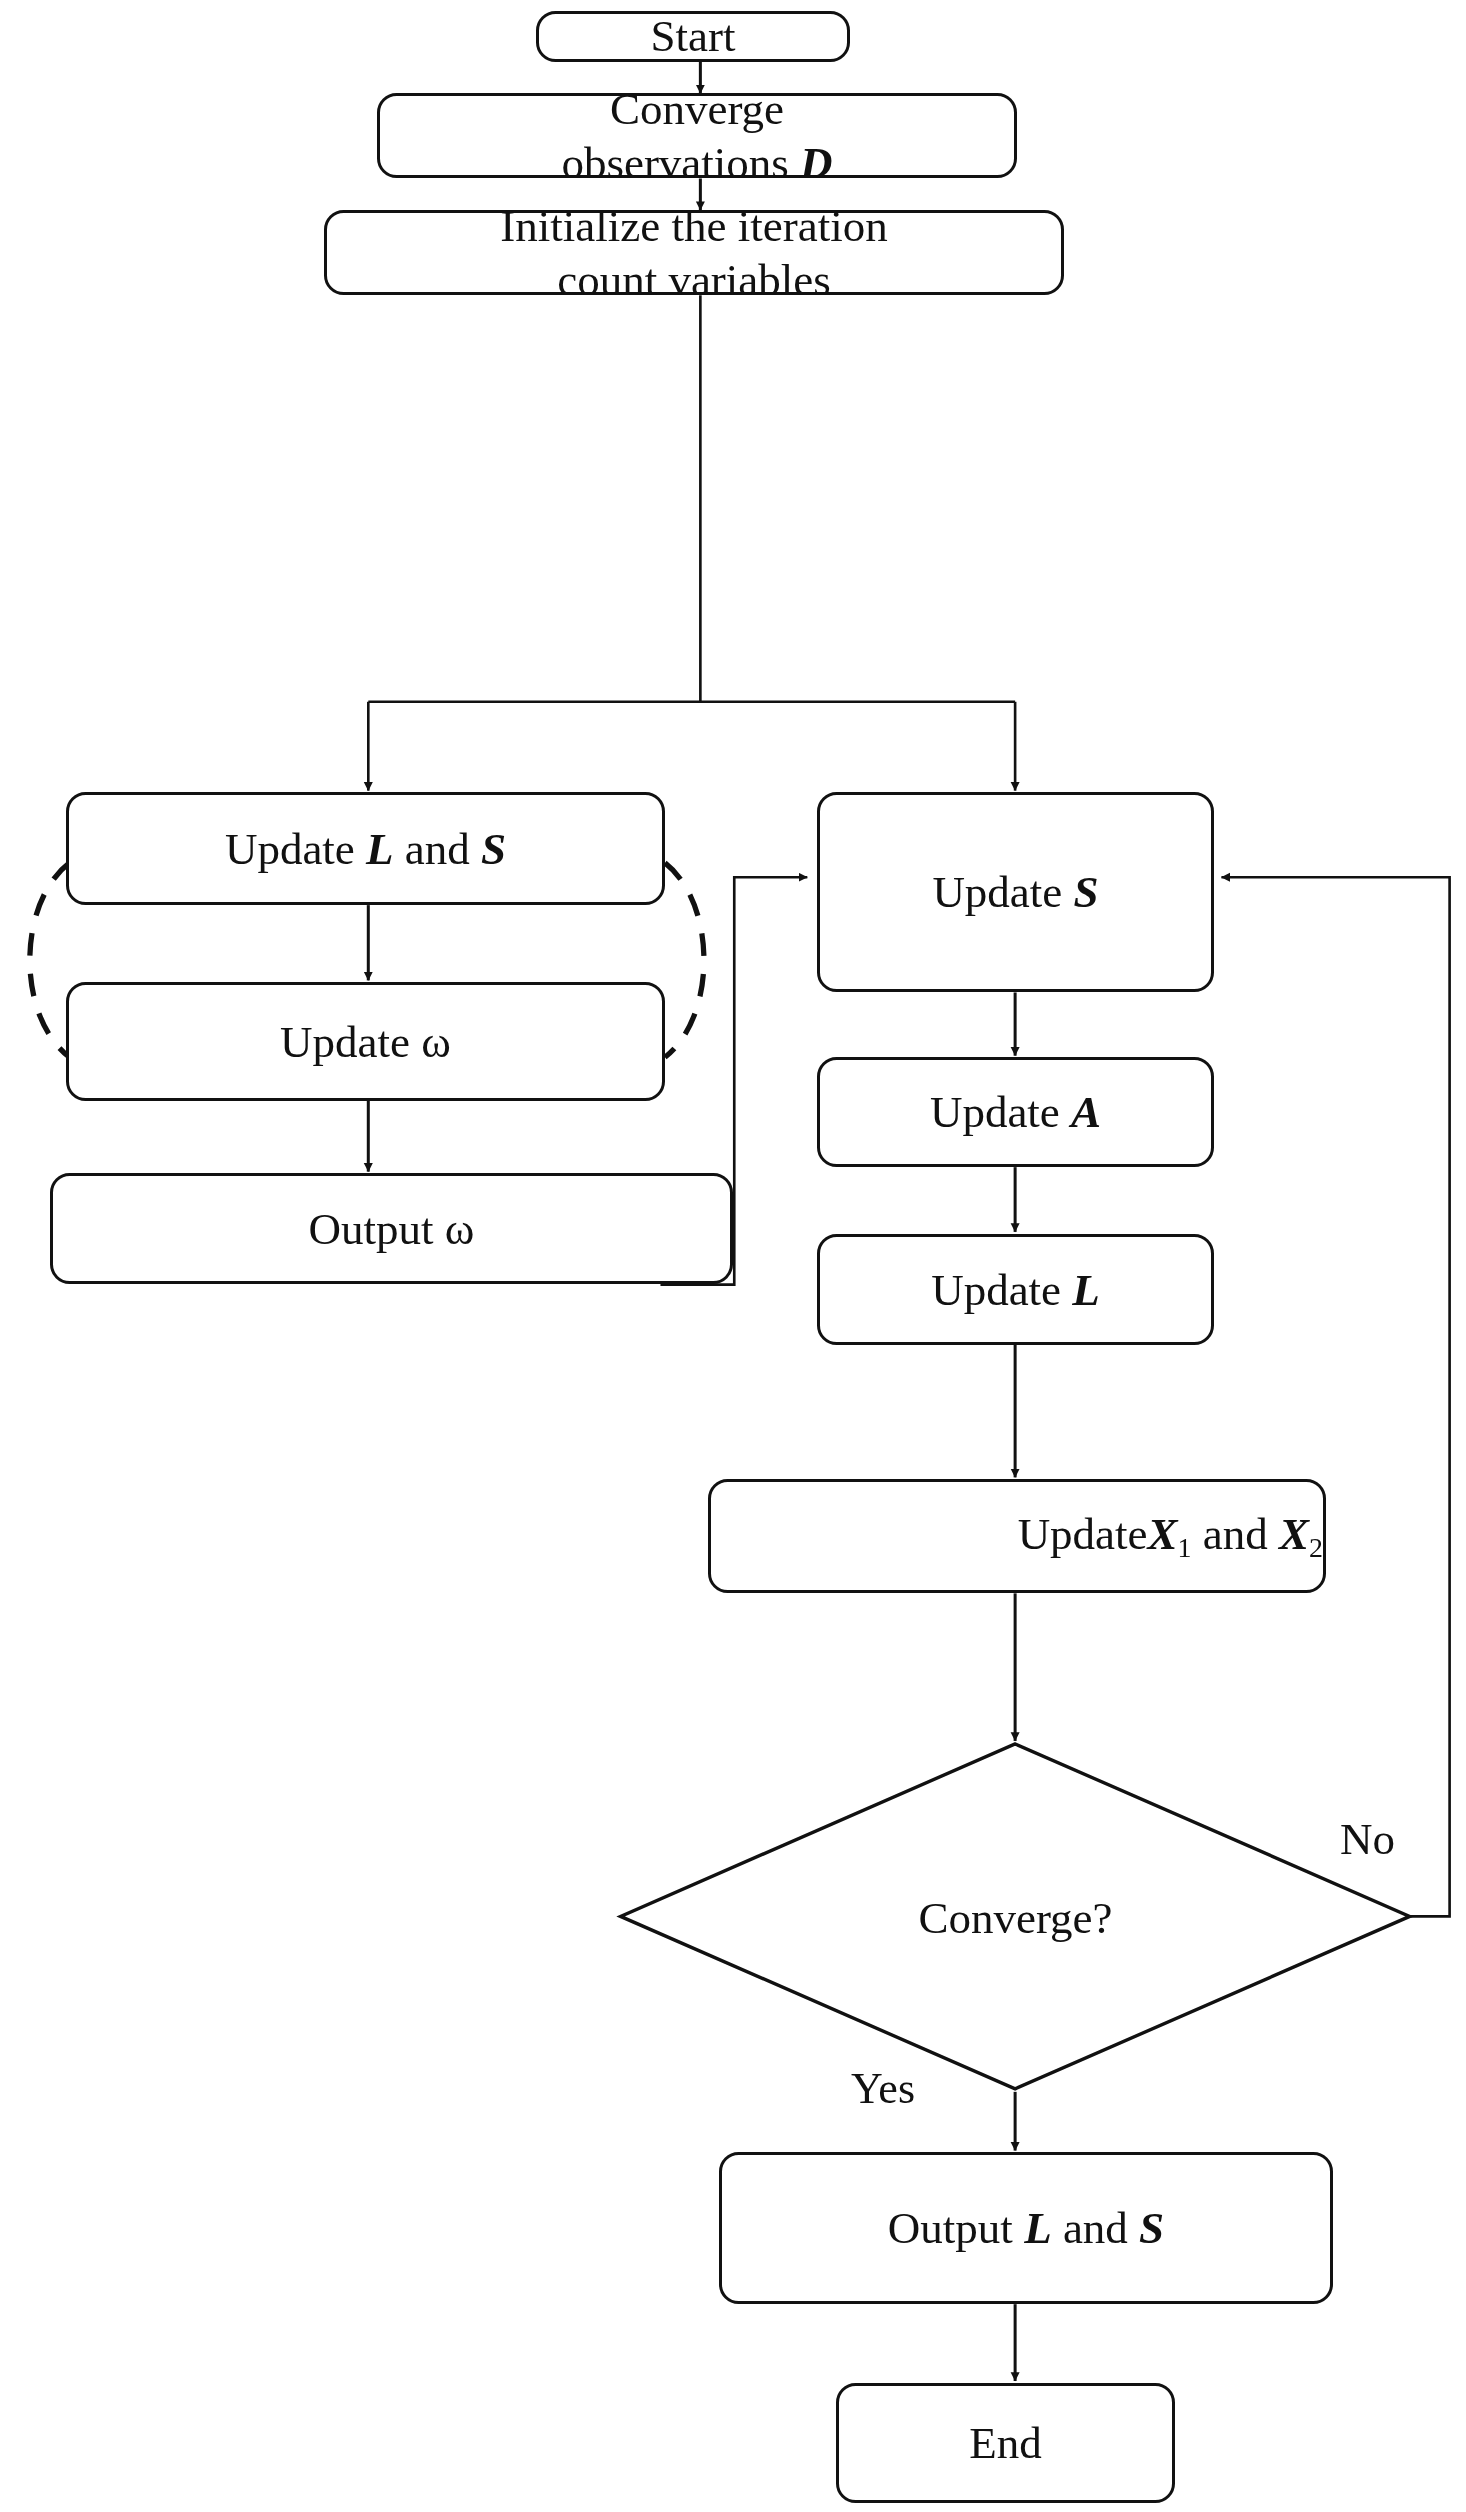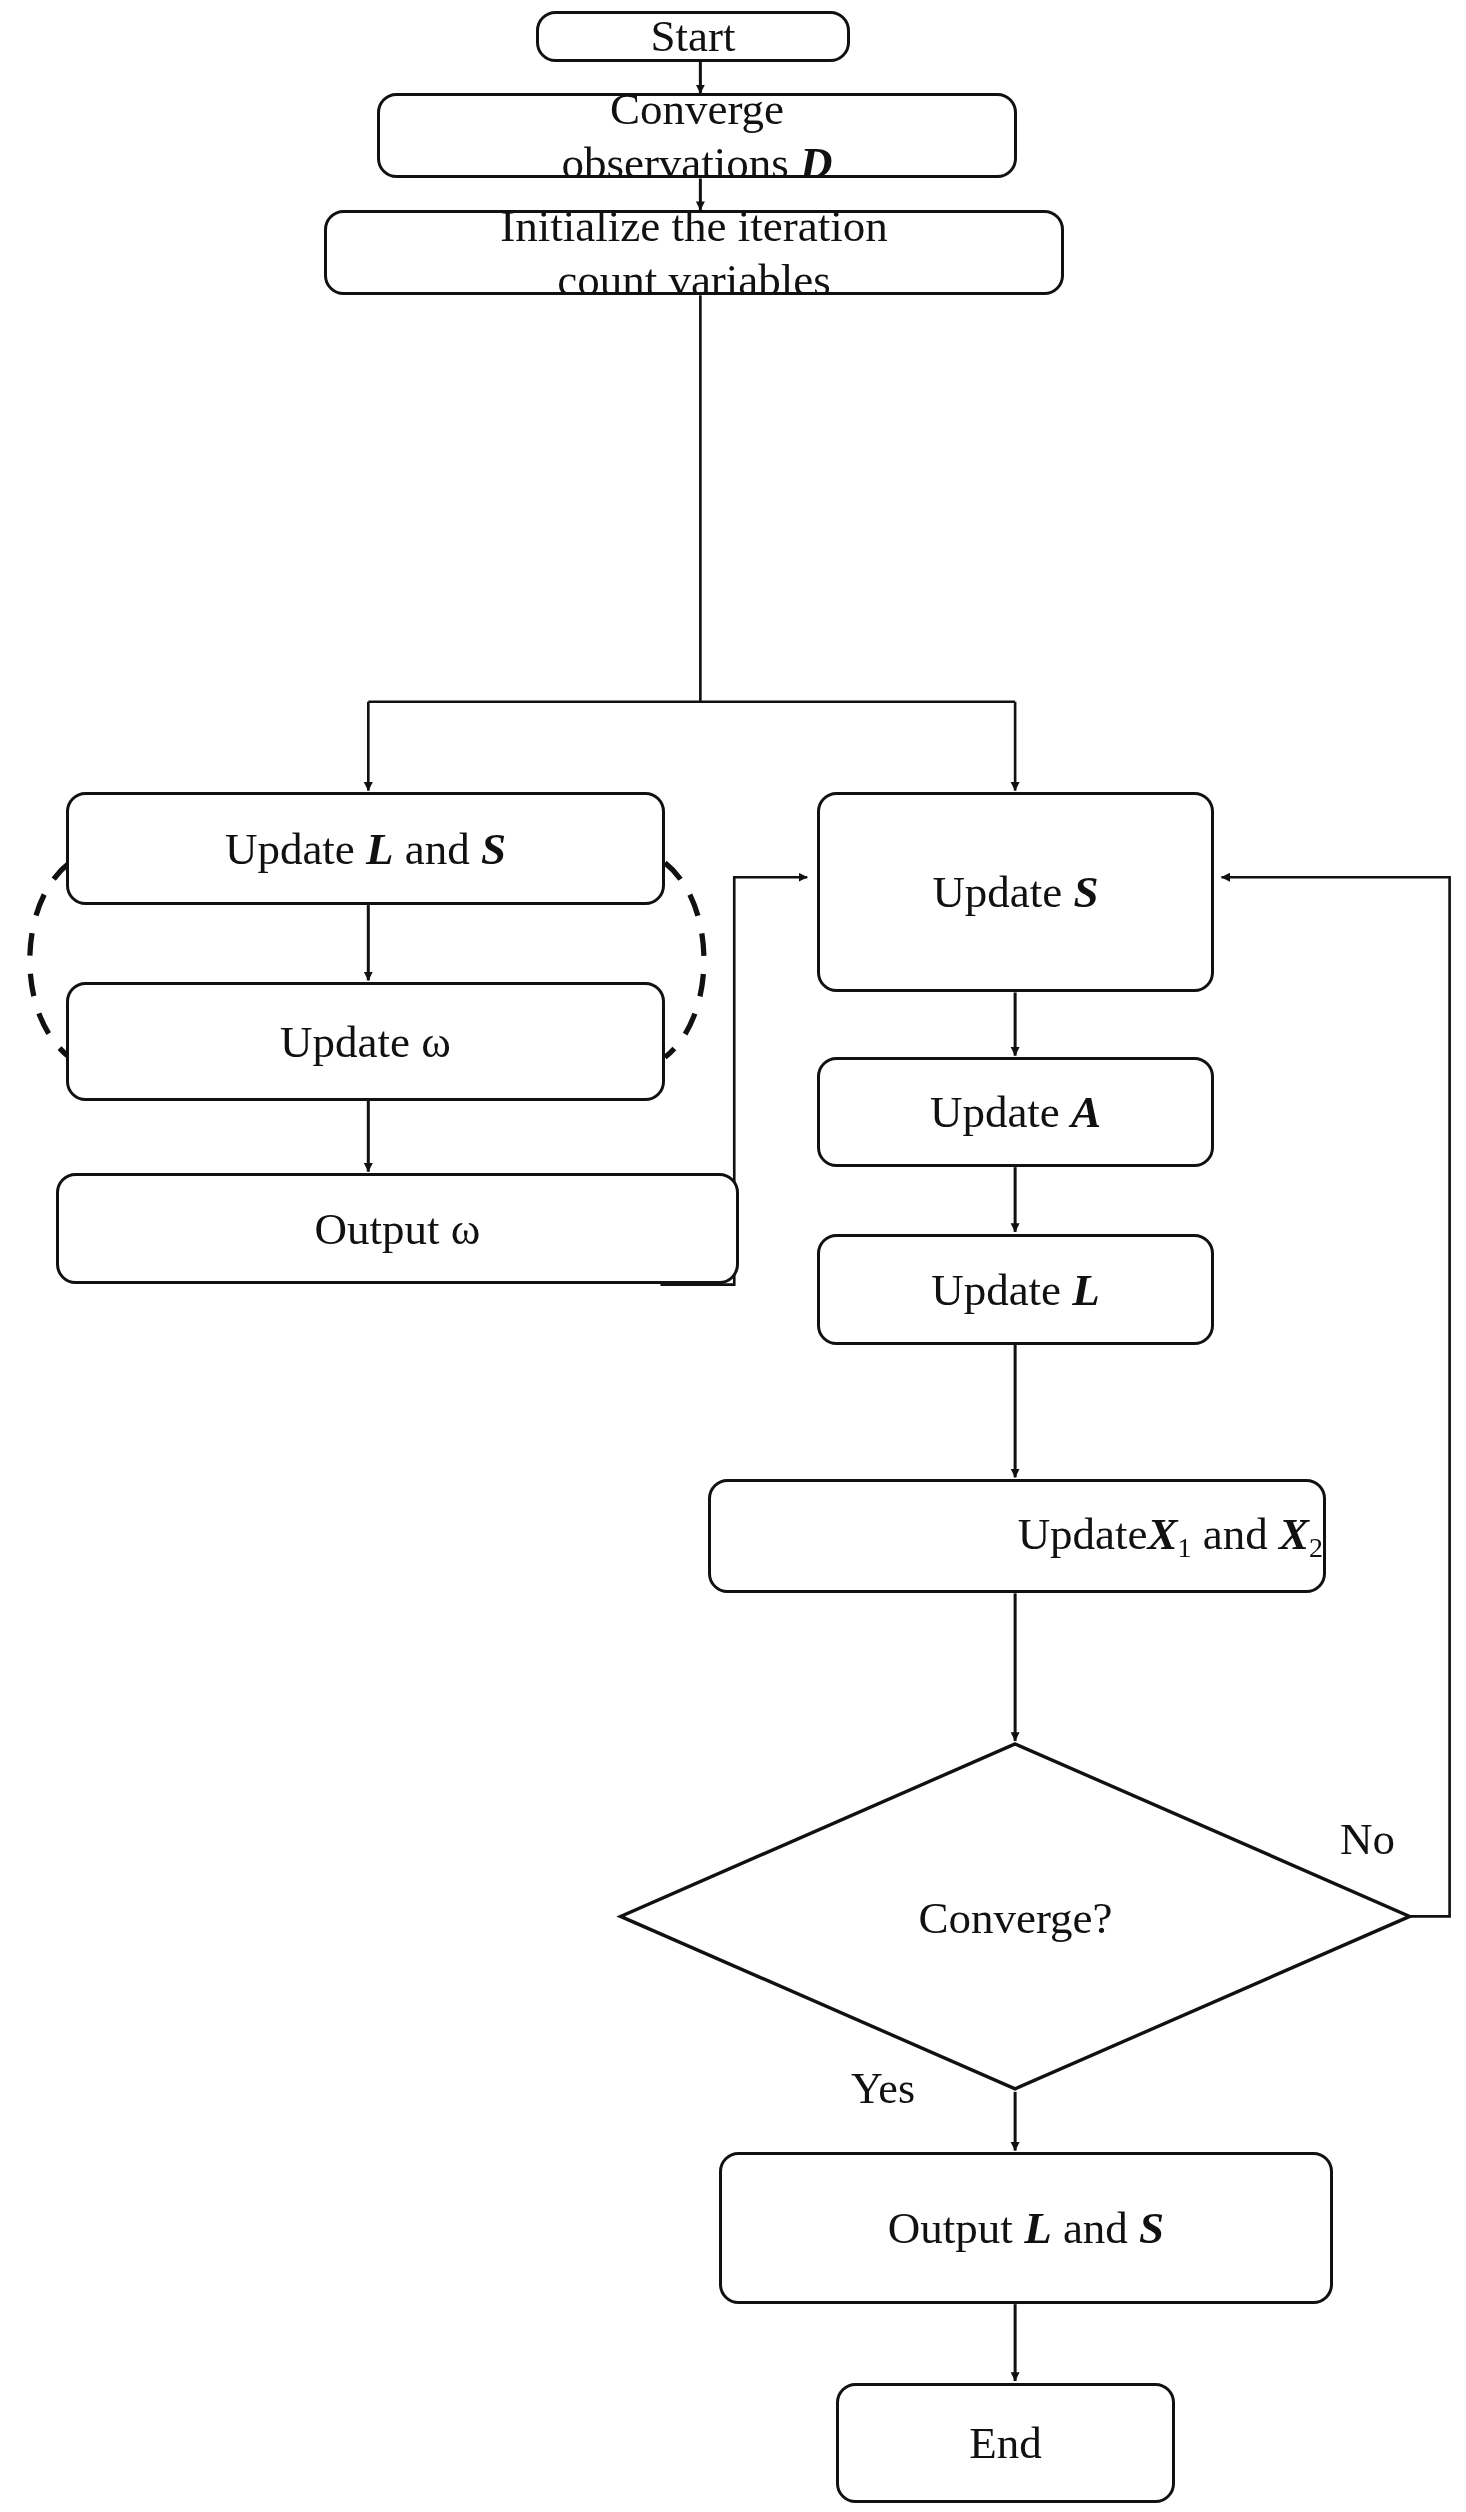--- a/index.html
+++ b/index.html
@@ -103,21 +103,21 @@
   <div class="node rounded" style="left:66px;top:792px;width:599px;height:113px;font-size:45px;">
     <span class="lbl">
       <span>Update </span><span class="m">L</span><span> and </span><span class="m">S</span>
     </span>
   </div>
 
   <div class="node rounded" style="left:66px;top:982px;width:599px;height:119px;font-size:45px;">
     <span class="lbl">Update ω</span>
   </div>
 
-  <div class="node rounded" style="left:56px;top:1173px;width:683px;height:111px;font-size:45px;">
+  <div class="node rounded" style="left:50px;top:1173px;width:683px;height:111px;font-size:45px;">
     <span class="lbl">Output ω</span>
   </div>
 
   <div class="node rounded" style="left:817px;top:792px;width:397px;height:200px;font-size:45px;">
     <span class="lbl">
       <span>Update </span><span class="m">S</span>
     </span>
   </div>
 
   <div class="node rounded" style="left:817px;top:1057px;width:397px;height:110px;font-size:45px;">

